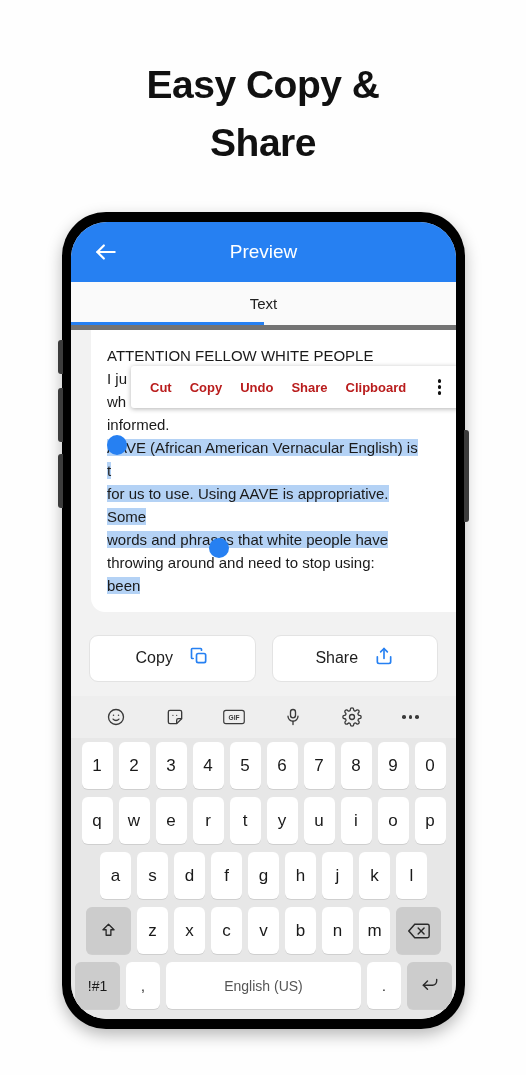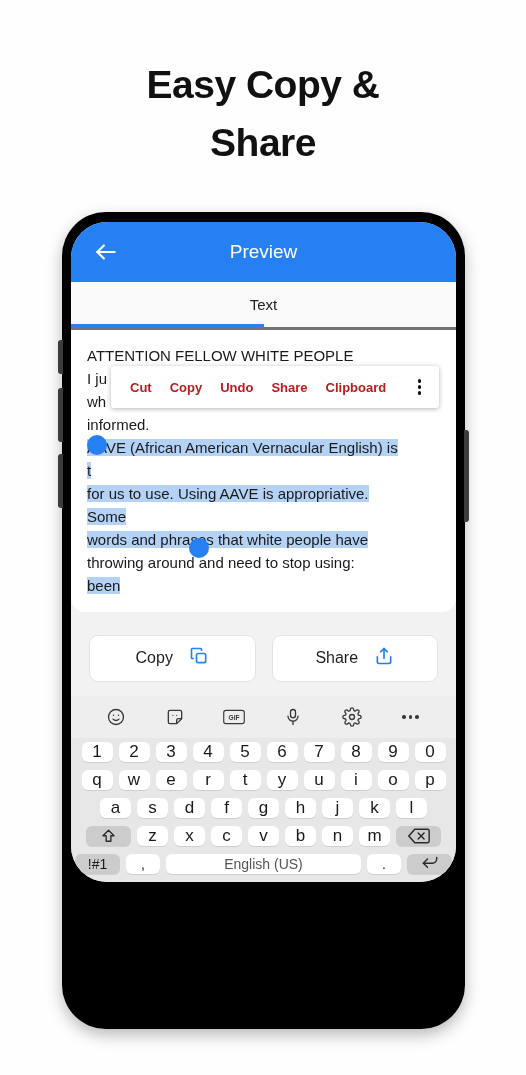--- a/index.html
+++ b/index.html
@@ -34,21 +34,21 @@
   .btn-vol.v1 { top: 128px; height: 34px; }
   .btn-vol.v2 { top: 176px; height: 54px; }
   .btn-vol.v3 { top: 242px; height: 54px; }
   .btn-pwr {
     position: absolute; right: -4px; top: 218px; width: 5px; height: 92px;
     background: #3c3c3c; border-radius: 0 3px 3px 0;
   }
 
   .screen {
     position: absolute; left: 9px; top: 10px;
-    width: 385px; height: 660px;
+    width: 385px; height: 797px;
     background: #f2f2f2;
     border-radius: 36px;
     overflow: hidden;
     display: flex; flex-direction: column;
   }
 
   
   .appbar {
     position: relative; height: 60px; background: #2680F2;
     display: flex; align-items: center; flex: 0 0 auto;
@@ -58,36 +58,36 @@
     width: 26px; height: 26px;
   }
   .appbar-title {
     width: 100%; text-align: center;
     color: #fff; font-size: 19px; font-weight: normal;
   }
 
   
   .tabs {
     display: flex; height: 48px; background: #fafafa; flex: 0 0 auto;
-    border-bottom: 3px solid #737373; position: relative;
+    border-bottom: 5px solid #737373; position: relative;
   }
   .tab {
     flex: 1; display: flex; align-items: center; justify-content: center;
     font-size: 15px; color: #8b8b8b;
   }
   .tab.active { color: #222; font-weight: 500; }
   .tab.active::after {
     content: ""; position: absolute; bottom: 0; left: 0;
     width: 50%; height: 3px; background: #2680F2;
   }
 
   
   .textarea-wrap {
     position: relative; flex: 0 0 auto; height: 290px;
-    background: #f2f2f2; padding: 0 0 0 0;
+    background: #f2f2f2; padding: 0 0 0 0; margin-left: 20px;
   }
   .textcard {
     position: absolute; left: 0; top: 0; width: 385px; height: 282px;
     background: #fff; border-radius: 0 0 14px 14px;
     overflow: hidden;
     padding: 14px 16px 0 16px;
   }
   .doc { font-size: 15px; line-height: 23px; color: #1a1a1a; }
   .doc .ln { white-space: pre-wrap; }
   .sel { background: #b4d2f5; }

